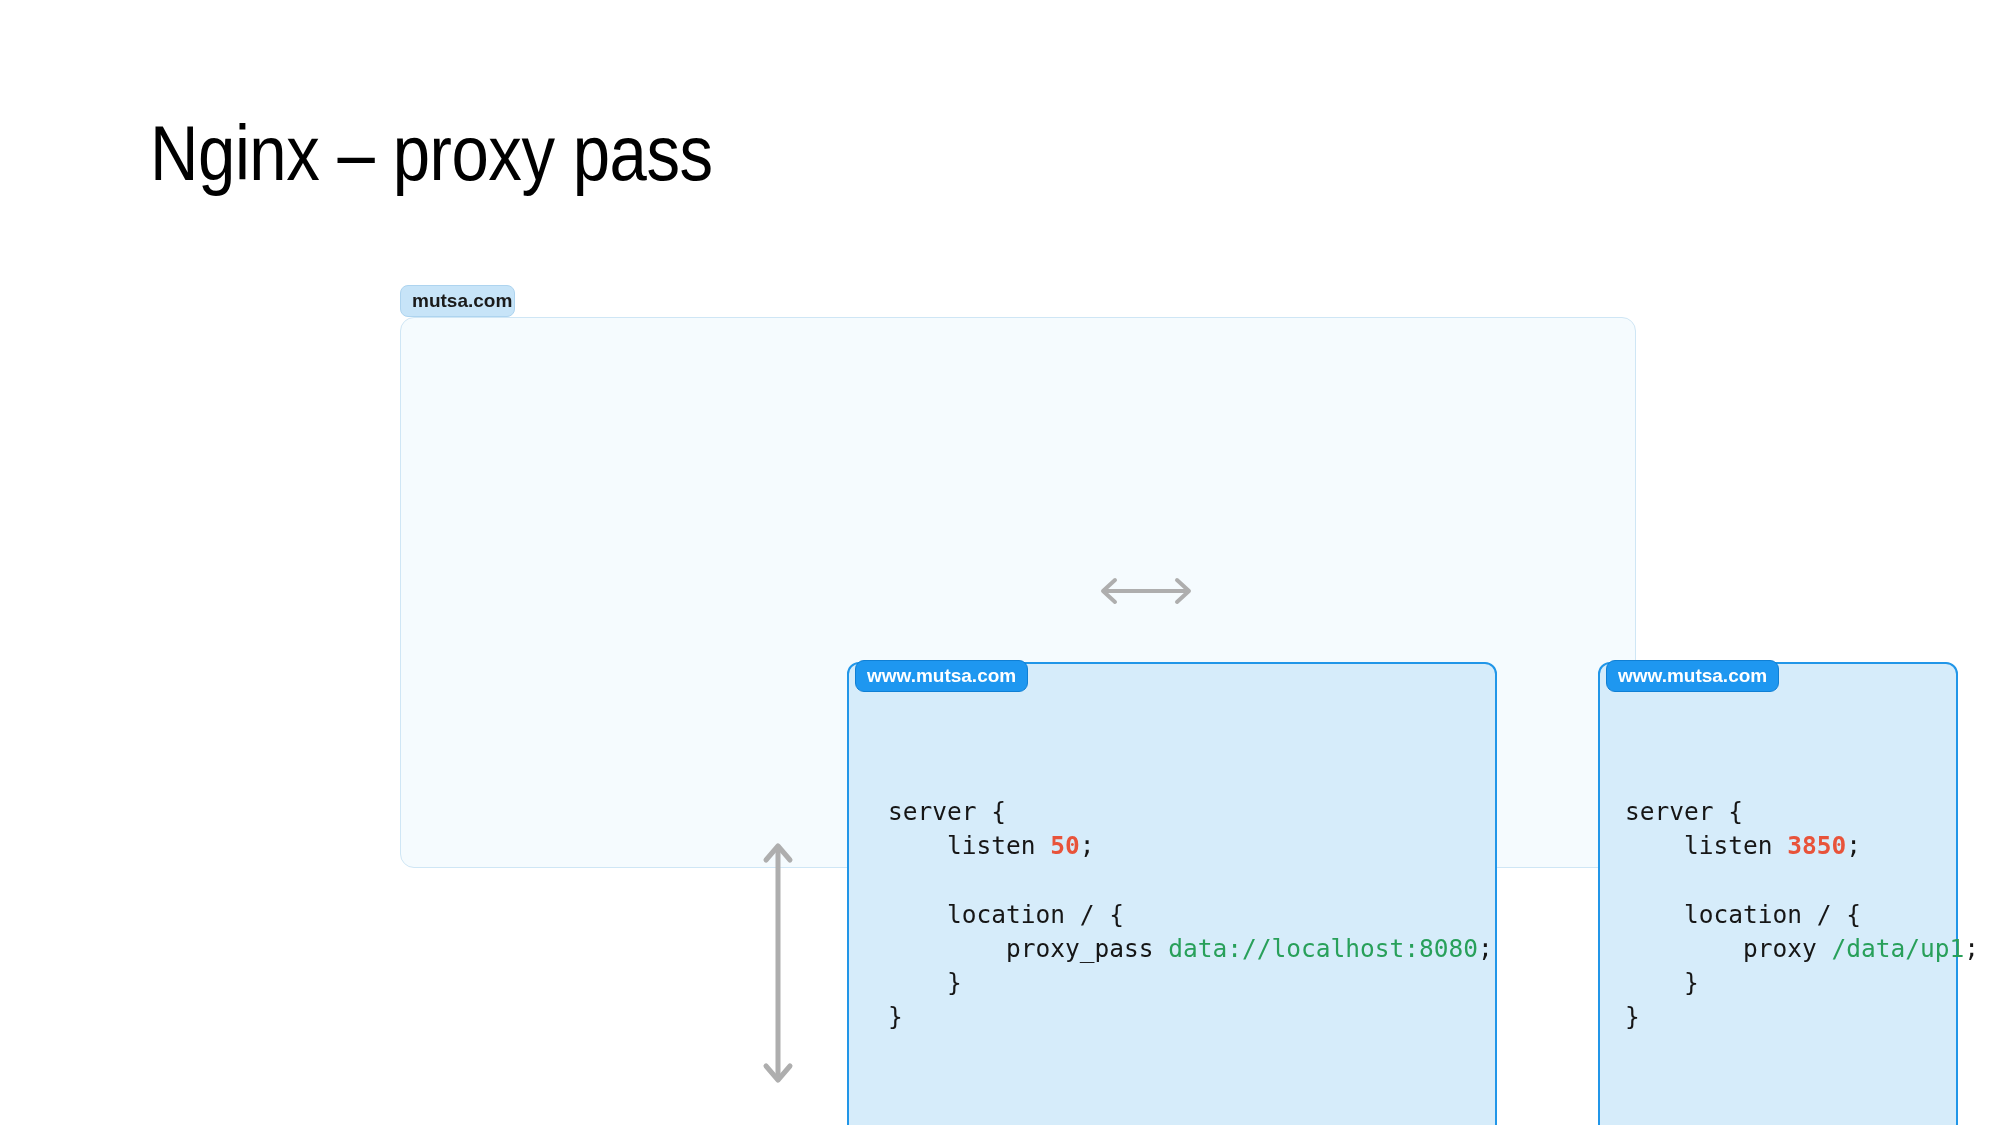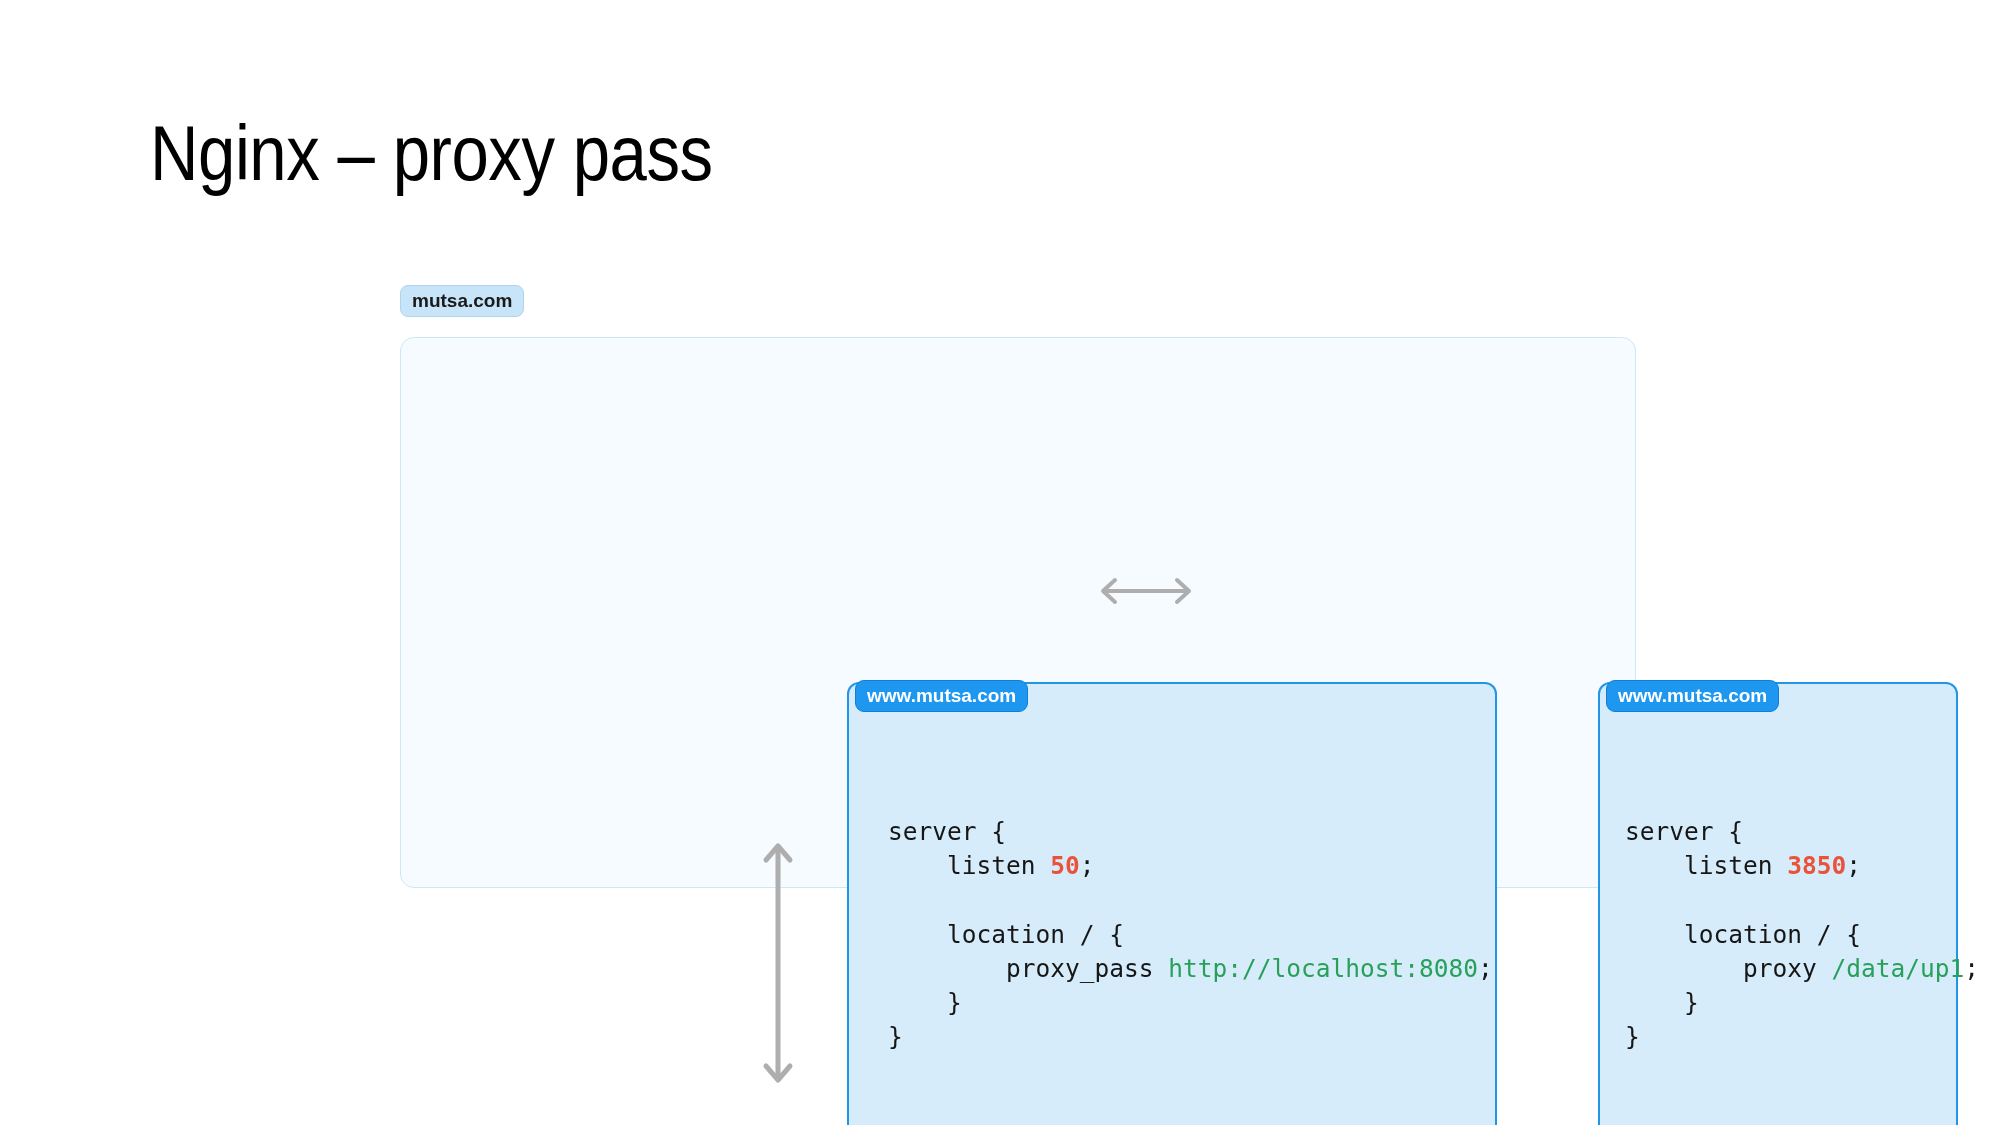--- a/index.html
+++ b/index.html
@@ -34,29 +34,28 @@
   #outer-host {
     position: absolute;
     left: 400px;
     top: 317px;
     width: 1236px;
     height: 551px;
     box-sizing: border-box;
     background: #f5fbfe;
     border: 1.5px solid #cfe6f5;
     border-radius: 14px;
-    margin-top: 20px;
   }
 
   
   #outer-host-badge {
     position: absolute;
     left: 400px;
     top: 285px;
-    padding: 5px 11px 6px 11px;
+    padding: 5px 2px 6px 11px;
     background: #c7e4f8;
     border: 1px solid #aed4ef;
     border-radius: 8px;
     font-size: 19px;
     font-weight: 700;
     color: #1a1a1a;
     line-height: 1;
     white-space: nowrap;
     font-family: "Liberation Sans Narrow", "Liberation Sans", sans-serif;
     z-index: 6;
@@ -133,21 +132,21 @@
 <div id="outer-host-badge">mutsa.com</div>
 
 <div id="outer-host">
 
   <div id="server-panel-left" class="server-panel">
     <div class="panel-badge">www.mutsa.com</div>
     <div id="code-left" class="code-block"><span>server {</span>
 <span>    listen </span><span class="tok-num">50</span><span>;</span>
 <span></span>
 <span>    location / {</span>
-<span>        proxy_pass </span><span class="tok-str">http://localhost:8080</span><span>;</span>
+<span>        proxy_pass </span><span class="tok-str">data://localhost:8080</span><span>;</span>
 <span>    }</span>
 <span>}</span></div>
   </div>
 
   <div id="server-panel-right" class="server-panel">
     <div class="panel-badge">www.mutsa.com</div>
     <div id="code-right" class="code-block"><span>server {</span>
 <span>    listen </span><span class="tok-num">3850</span><span>;</span>
 <span></span>
 <span>    location / {</span>

